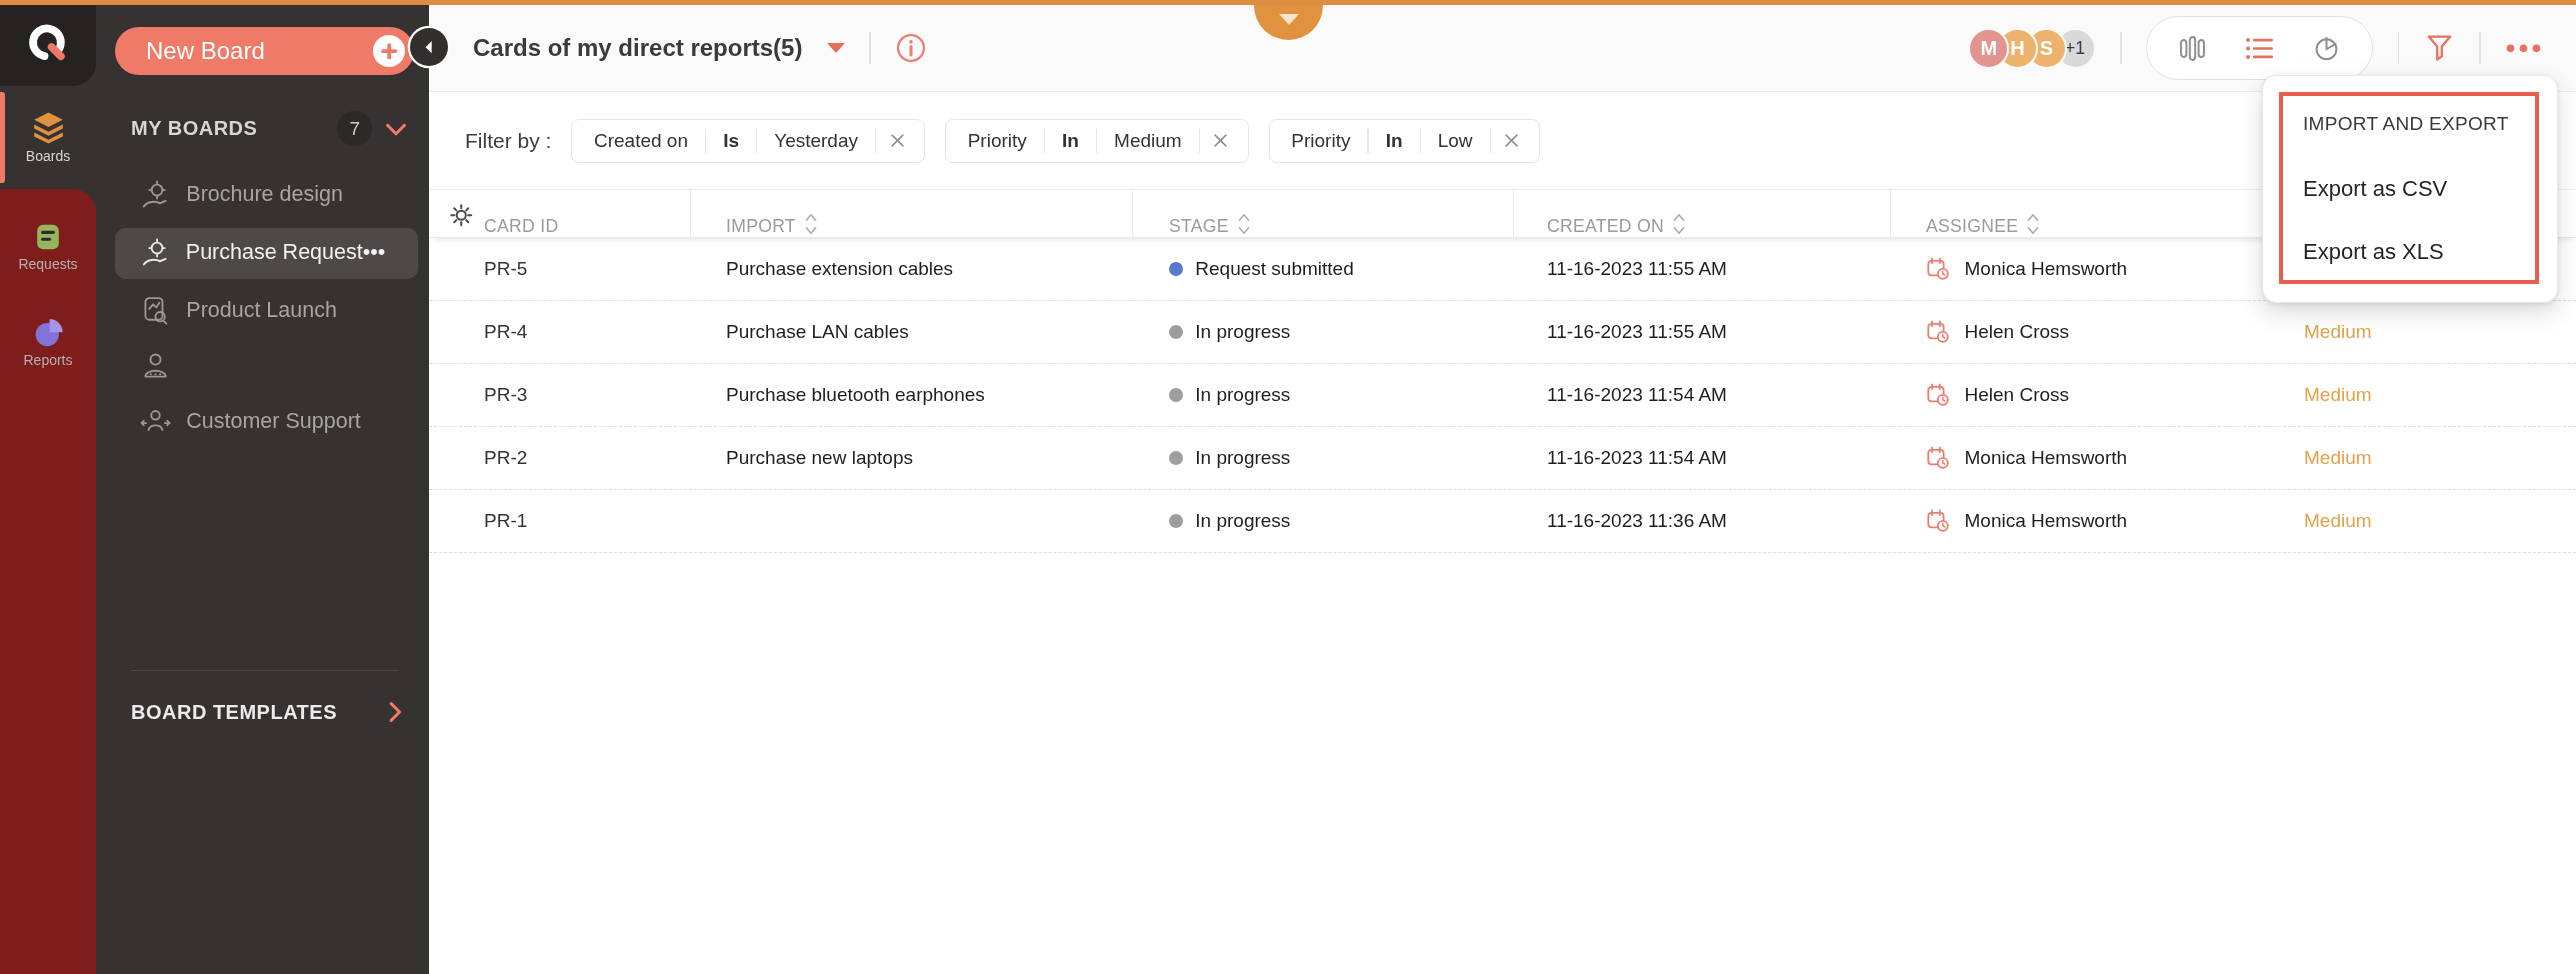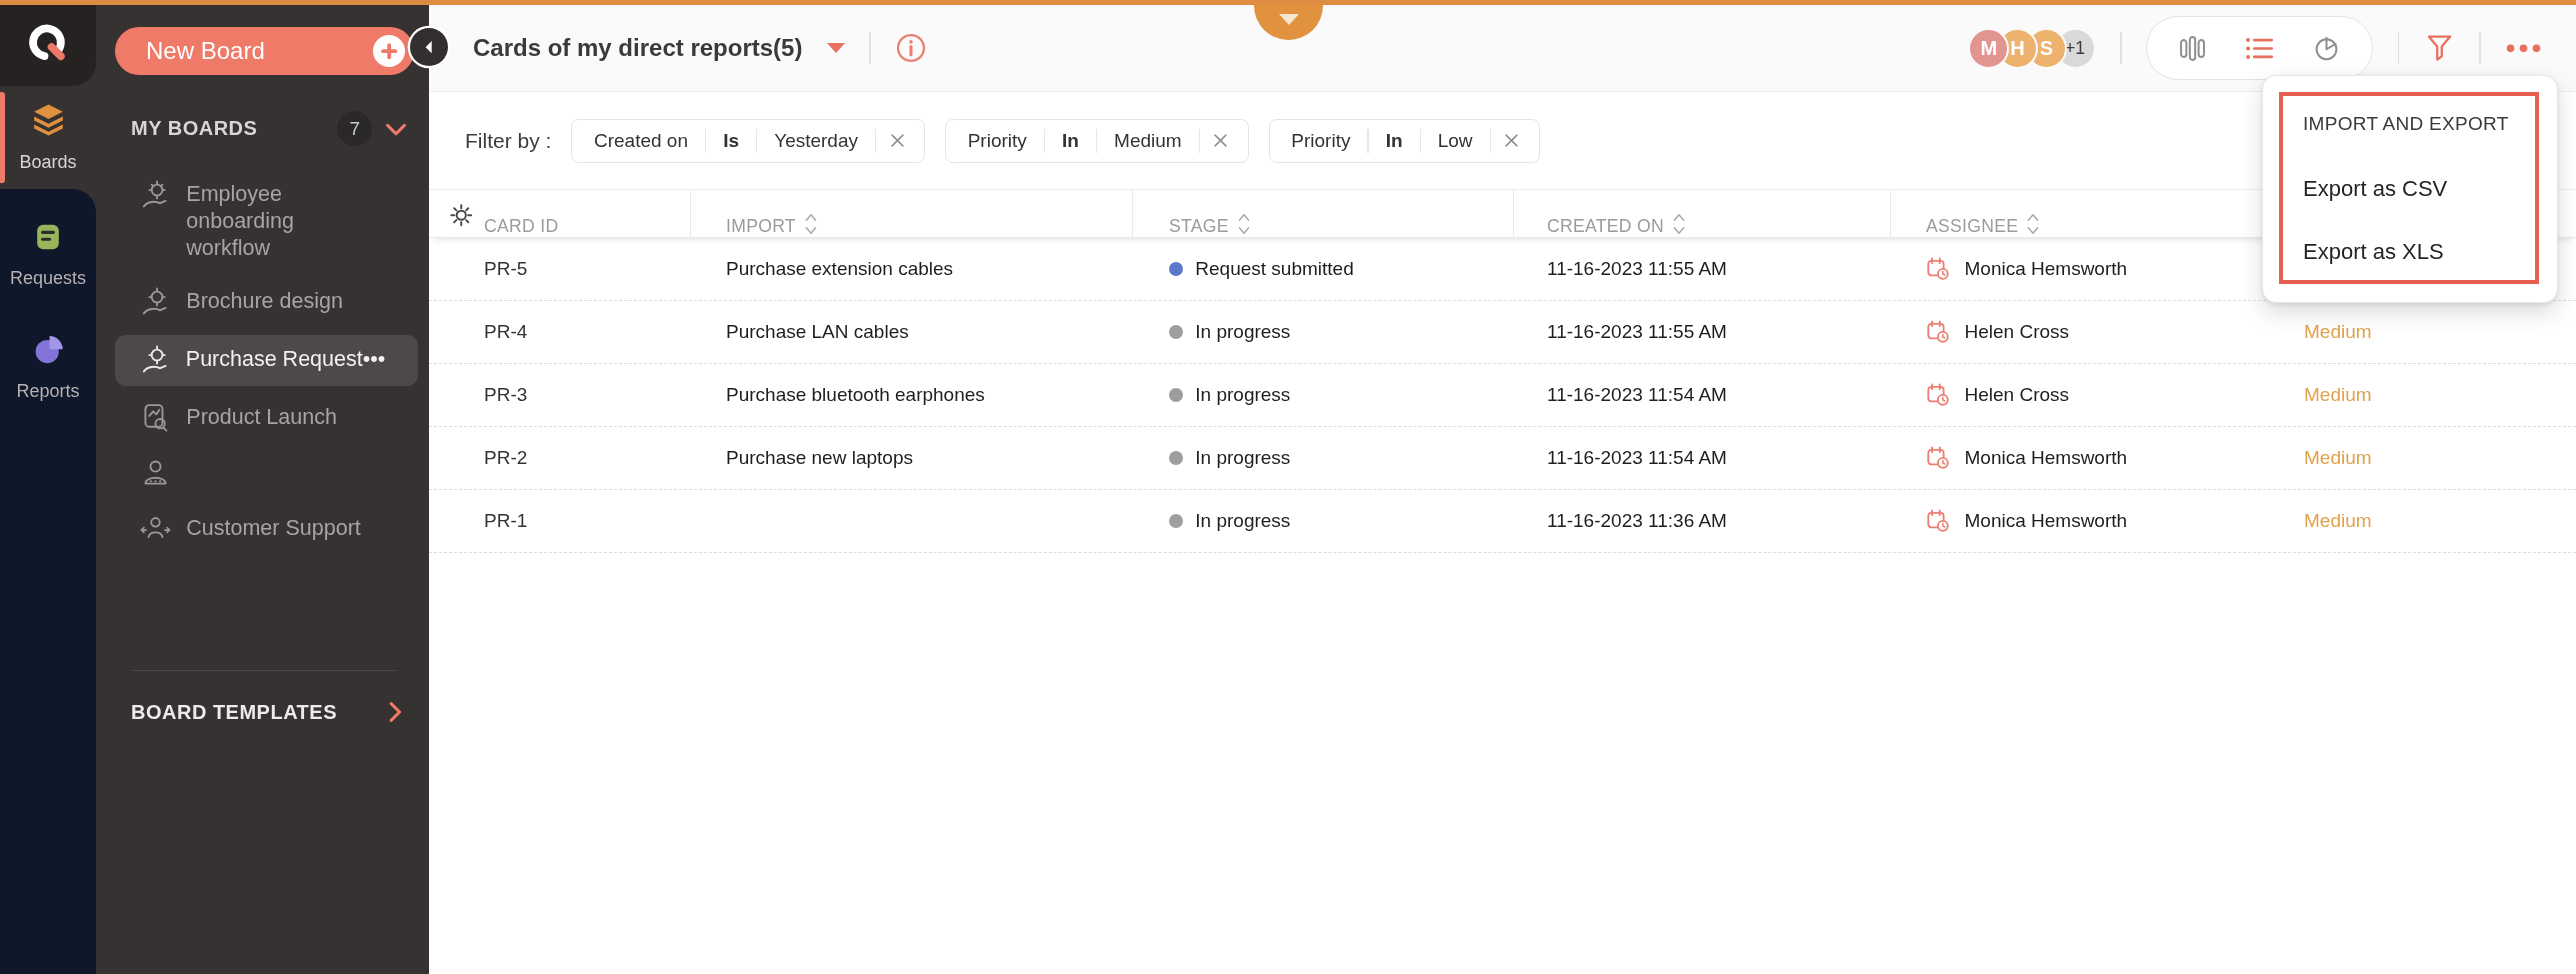--- a/index.html
+++ b/index.html
@@ -15,23 +15,23 @@
        border-right:10.7px solid transparent;border-top:11.5px solid #f6e6cf;}
 
   
   .rail{position:absolute;left:0;top:5.4px;width:96px;height:969px;background:#363232;z-index:40;}
   .logo-block{height:81px;background:#262222;border-radius:0 0 23px 0;
        display:flex;align-items:center;justify-content:center;}
   .rail-item{display:flex;flex-direction:column;align-items:center;justify-content:center;}
   .rail-item.active{height:103px;position:relative;}
   .rail-item.active::before{content:"";position:absolute;left:0;top:6.1px;bottom:6.1px;width:4.6px;
        background:#ef7a68;border-radius:0 3.1px 3.1px 0;}
-  .rail-rest{background:#0f172a;border-radius:0 23px 0 0;height:785px;padding-top:31px;
+  .rail-rest{background:#7f1d1d;border-radius:0 23px 0 0;height:785px;padding-top:31px;
        display:flex;flex-direction:column;gap:44px;}
-  .rail-label{font-size:18px;color:#d8d5d5;margin-top:14px;}
+  .rail-label{font-size:14px;color:#d8d5d5;margin-top:2px;}
   .rail-rest .rail-label{color:#b5b1b1;}
 
   
   .sidebar{position:absolute;left:96px;top:5.4px;width:333px;height:969px;background:#363232;z-index:39;}
   .newboard-btn{position:absolute;left:19px;top:21.5px;width:299px;height:48px;background:#ef7a68;
        border-radius:24.5px;display:flex;align-items:center;padding:0 9.2px 0 31px;cursor:pointer;}
   .newboard-btn .lbl{color:#ffffff;font-size:24px;flex:1;}
   .newboard-btn .plus{width:32px;height:32px;border-radius:50%;background:#ffffff;display:flex;
        align-items:center;justify-content:center;}
   .myboards-row{position:absolute;left:0;top:106px;width:100%;display:flex;align-items:center;
@@ -176,35 +176,20 @@
 
     <div class="board-list">
       <div class="board-item">
         <svg class="bicon" width="31" height="31" viewBox="0 0 40 40">
           <circle cx="22" cy="13" r="7" fill="none" stroke="#9b9797" stroke-width="2.4"></circle>
           <g stroke="#9b9797" stroke-width="2.4" stroke-linecap="round">
             <line x1="22" y1="2" x2="22" y2="5"></line>
               <line x1="22" y1="21" x2="22" y2="24"></line>
             <line x1="12" y1="13" x2="15" y2="13"></line>
               <line x1="29" y1="13" x2="32" y2="13"></line>
-            <line x1="15" y1="6" x2="17" y2="8"></line>
-              <line x1="29" y1="6" x2="27" y2="8"></line>
-          </g>
-          <path d="M5 34 C10 27 20 27 26 30 L33 27" fill="none" stroke="#9b9797" stroke-width="2.6" stroke-linecap="round"></path>
-        </svg>
-        <span class="btxt">Employee onboarding workflow</span>
-      </div>
-      <div class="board-item">
-        <svg class="bicon" width="31" height="31" viewBox="0 0 40 40">
-          <circle cx="22" cy="13" r="7" fill="none" stroke="#9b9797" stroke-width="2.4"></circle>
-          <g stroke="#9b9797" stroke-width="2.4" stroke-linecap="round">
-            <line x1="22" y1="2" x2="22" y2="5"></line>
-              <line x1="22" y1="21" x2="22" y2="24"></line>
-            <line x1="12" y1="13" x2="15" y2="13"></line>
-              <line x1="29" y1="13" x2="32" y2="13"></line>
           </g>
           <path d="M5 34 C10 27 20 27 26 30 L33 27" fill="none" stroke="#9b9797" stroke-width="2.6" stroke-linecap="round"></path>
         </svg>
         <span class="btxt">Brochure design</span>
       </div>
       <div class="board-item selected">
         <svg class="bicon" width="31" height="31" viewBox="0 0 40 40">
           <circle cx="22" cy="13" r="7" fill="none" stroke="#e9e7e7" stroke-width="2.4"></circle>
           <g stroke="#e9e7e7" stroke-width="2.4" stroke-linecap="round">
             <line x1="22" y1="2" x2="22" y2="5"></line>

